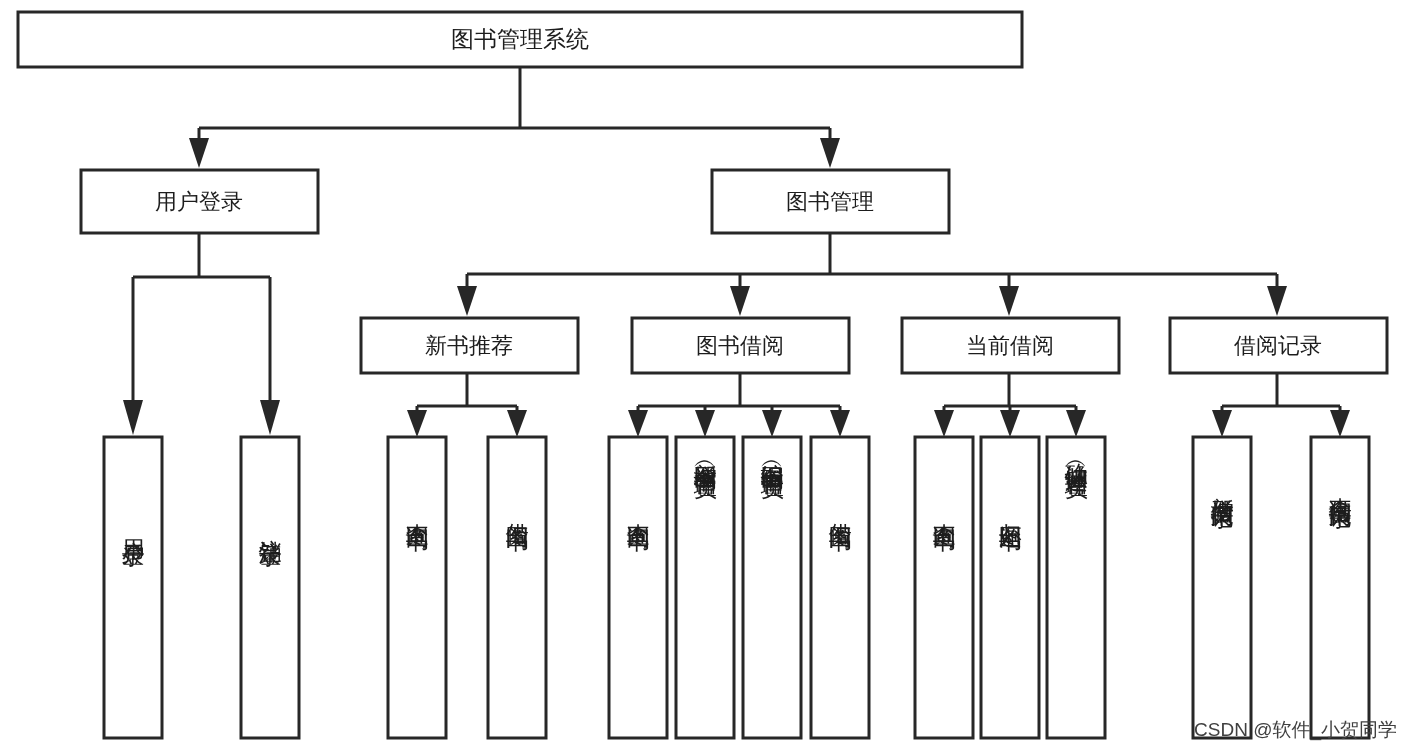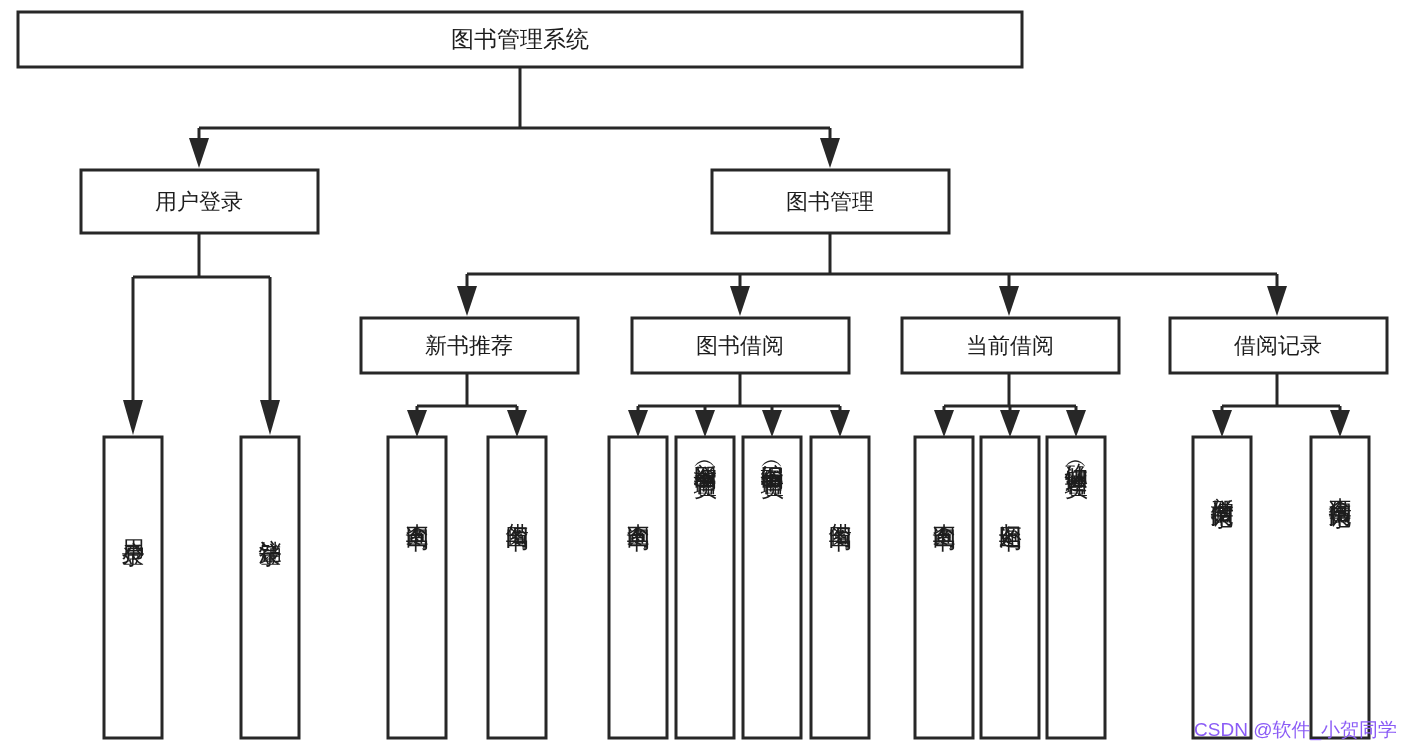--- a/index.html
+++ b/index.html
@@ -70,21 +70,21 @@
     color: #1d1d1d;
     letter-spacing: 2px;
     white-space: nowrap;
   }
   .watermark {
     position: absolute;
     right: 8px;
     bottom: 4px;
     font-family: "Liberation Sans", "DejaVu Sans", sans-serif;
     font-size: 19px;
-    color: #8b5cf6;
+    color: #404040;
     white-space: nowrap;
     pointer-events: none;
   }
 </style>
 </head>
 <body>
 
 <div id="diagram-root">
 
   <svg class="diagram" viewBox="0 0 1405 747">

